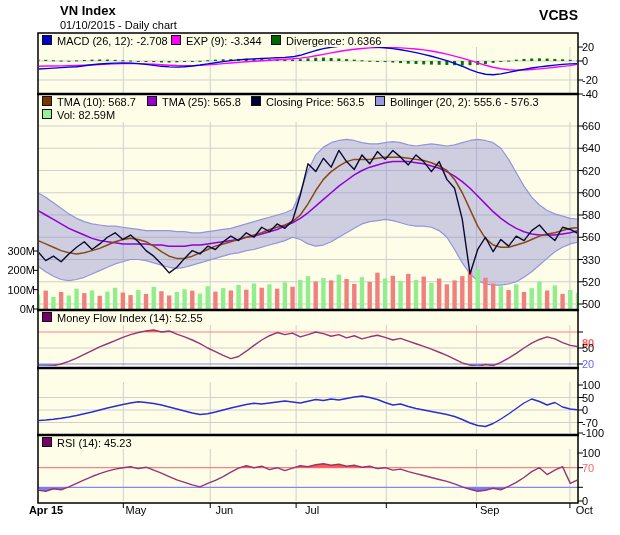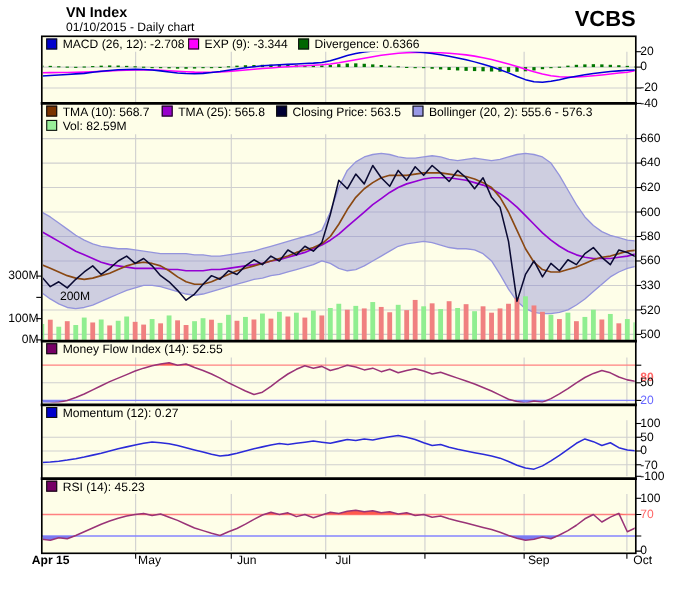--- a/index.html
+++ b/index.html
@@ -2,21 +2,21 @@
 <html><head>
 <meta charset="utf-8">
 <style>
   html,body{margin:0;padding:0;background:#fff;}
   #stage{position:relative;width:620px;height:535px;background:#ffffff;
          font-family:"Liberation Sans",sans-serif;overflow:hidden;}
   #plot-svg{position:absolute;left:0;top:0;z-index:1;}
   .txt{position:absolute;white-space:nowrap;color:#000;margin-left:20px;}
   #page-title{left:40px;top:3px;font-size:13px;font-weight:bold;z-index:3;}
   #chart-subtitle{left:40px;top:19px;font-size:11px;z-index:3;}
-  #brand-logo{right:42px;top:7px;font-size:20px;font-weight:bold;z-index:3;}
+  #brand-logo{right:42px;top:7px;font-size:14px;font-weight:bold;z-index:3;}
   .legend-strip{position:absolute;left:39px;width:538px;height:13px;z-index:2;}
   .legend-item{position:absolute;top:0;height:13px;display:flex;
                font-size:11px;line-height:13px;color:#000;}
   .sq{display:inline-block;width:8px;height:8px;border:1px solid #111;margin-right:5px;flex:0 0 auto;}
   .ylab{position:absolute;left:582px;width:36px;font-size:11px;line-height:12px;z-index:3;text-align:left;}
   .vlab{position:absolute;left:0px;width:35px;font-size:11px;line-height:12px;z-index:3;text-align:right;}
   .xlab{position:absolute;top:504px;width:46px;font-size:11px;line-height:13px;z-index:3;text-align:right;}
 </style>
 </head>
 <body>
@@ -369,26 +369,20 @@
     </div>
   </div>
 
   <div class="legend-strip" style="top:311.5px">
     <div class="legend-item" style="left:3px">
       <span class="sq" style="background-color: rgb(119, 0, 102);"></span>
       <span>Money Flow Index (14): 52.55</span>
     </div>
   </div>
 
-  <div class="legend-strip" style="top:369.5px">
-    <div class="legend-item" style="left:3px">
-      <span class="sq" style="background-color: rgb(0, 0, 204);"></span>
-      <span>Momentum (12): 0.27</span>
-    </div>
-  </div>
 
   <div class="legend-strip" style="top:436.5px">
     <div class="legend-item" style="left:3px">
       <span class="sq" style="background-color: rgb(119, 0, 102);"></span>
       <span>RSI (14): 45.23</span>
     </div>
   </div>
 
   <div id="labels">
       <span style="top:41px;color:#000;" class="ylab">20</span>
@@ -410,21 +404,21 @@
       <span style="top:379px;color:#000;" class="ylab">100</span>
       <span style="top:391.5px;color:#000;" class="ylab">50</span>
       <span style="top:404px;color:#000;" class="ylab">0</span>
       <span style="top:416.5px;color:#000;" class="ylab">-70</span>
       <span style="top:427px;color:#000;" class="ylab">-100</span>
       <span style="top:447px;color:#000;" class="ylab">100</span>
       <span style="top:461.7px;color:#FF6666;" class="ylab">70</span>
       <span style="top:481.3px;color:#6666FF;margin-left:44px;" class="ylab">30</span>
       <span style="top:495px;color:#000;" class="ylab">0</span>
       <span class="vlab" style="top: 245.01px;">300M</span>
-      <span class="vlab" style="top: 264.34px; padding-left: 47px;">200M</span>
+      <span class="vlab" style="top: 264.34px;">200M</span>
       <span class="vlab" style="top: 283.67px;">100M</span>
       <span class="vlab" style="top: 303px;">0M</span>
       <span class="xlab" style="left: 17.16px; font-weight: bold;">Apr 15</span>
       <span class="xlab" style="left: 100.32px;">May</span>
       <span class="xlab" style="left: 187.26px;">Jun</span>
       <span class="xlab" style="left: 273.12px;">Jul</span>
       <span class="xlab" style="left: 363.3px; margin-top: 41px;">Aug</span>
       <span class="xlab" style="left: 453.48px;">Sep</span>
       <span class="xlab" style="left: 546.9px;">Oct</span>
     </div>

